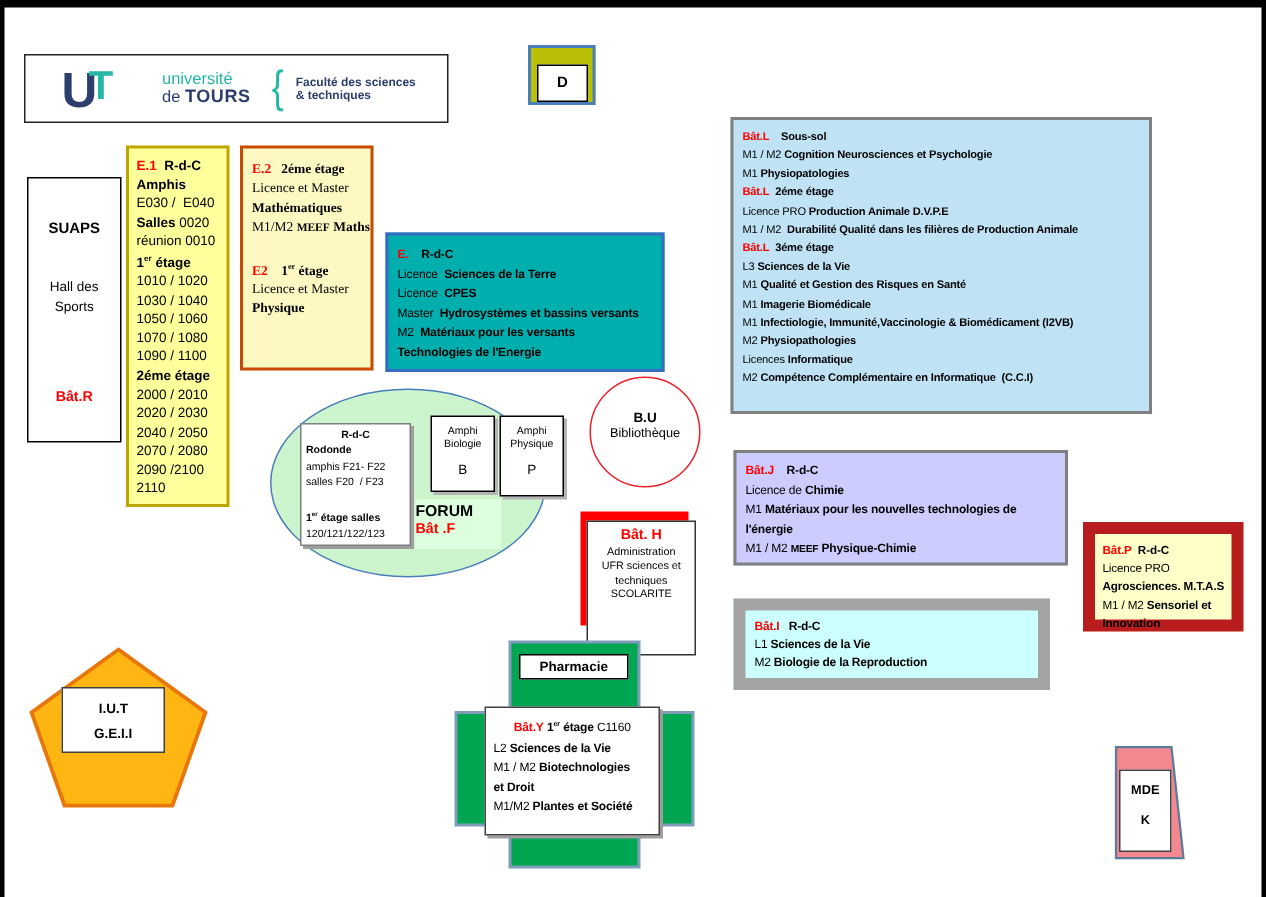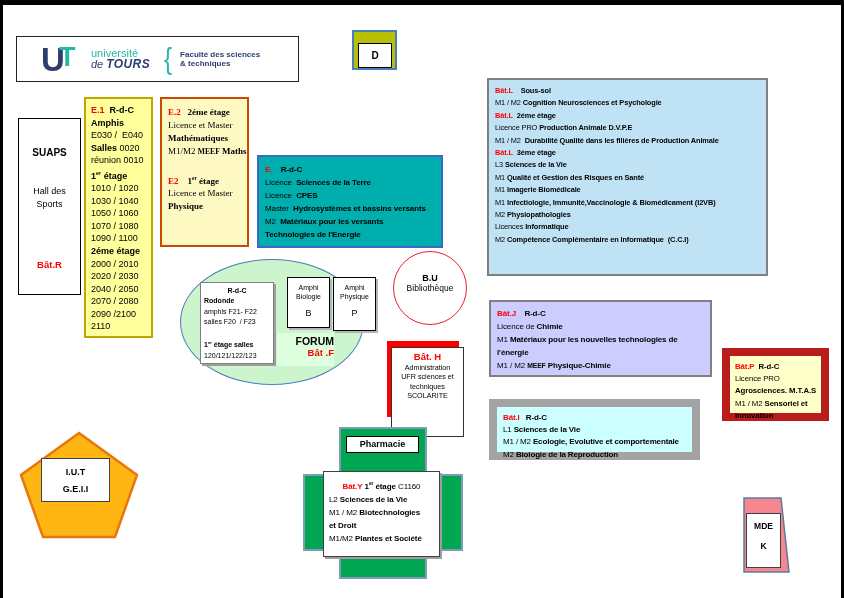--- a/index.html
+++ b/index.html
@@ -16,23 +16,23 @@
   .ctr{text-align:center;}
 
   
   #edge-top{left:0;top:0;width:844px;height:5px;}
   #edge-left{left:0;top:0;width:3px;height:598px;}
   #edge-right{left:841px;top:0;width:3px;height:598px;}
 
   
   #logo-box{left:16px;top:36px;width:283px;height:46px;background:#fff;border:1.5px solid #222;
             display:flex;align-items:center;padding-left:24px;}
-  .logo-text{margin-left:2px;line-height:11px;}
+  .logo-text{margin-left:19px;line-height:11px;}
   .lt1{color:#26B7A6;font-size:11px;}
-  .lt2{color:#2D3E6E;font-size:11px;font-style:italic;}
+  .lt2{color:#2D3E6E;font-size:11px;}
   .lt2 .tours{font-weight:bold;font-size:12px;letter-spacing:.4px;}
   .brace{color:#26B7A6;font-size:24px;font-weight:400;margin:0 8px 0 14px;transform:scaleY(1.25);display:inline-block;}
   .faculty{color:#2D3E6E;font-size:8px;font-weight:bold;line-height:9.5px;}
 
   
   #d-outer{left:352px;top:30px;width:45px;height:40px;background:#B9BF04;border:2px solid #4A7EBB;}
   #d-inner{position:absolute;left:4px;top:11px;width:32px;height:23px;background:#fff;border:1.5px solid #000;
            display:flex;align-items:center;justify-content:center;font-weight:bold;font-size:10px;}
 
   
@@ -52,21 +52,21 @@
       padding:5px 6px;font-size:7.4px;line-height:12.4px;letter-spacing:-0.12px;}
   #bat-j{left:489px;top:300px;width:223px;height:77px;background:#CCCCFF;border:2px solid #808080;
       padding:5px 6px;font-size:8px;line-height:13px;letter-spacing:-0.12px;}
   #bat-p{left:722px;top:348px;width:107px;height:73px;background:#FFFFC9;border:8px solid #b91c1c;
       padding:5px 5px;font-size:7.8px;line-height:12.2px;letter-spacing:-0.1px;}
   #bat-i{left:489px;top:399px;width:211px;height:61px;background:#CCFFFF;border:8px solid #a3a3a3;
       padding:5px 6px;font-size:8px;line-height:12.2px;letter-spacing:-0.15px;}
 
   
   #forum-ellipse{left:180px;top:259px;width:184px;height:126px;background:#CDF5CD;border:1.5px solid #4A7EBB;border-radius:50%;}
-  #forum-label{left:277px;top:333px;width:57px;height:33px;background:#DDFFDD;text-align:right;padding-top:2px;}
+  #forum-label{left:277px;top:333px;width:57px;height:33px;background:#DDFFDD;text-align:left;padding-top:2px;}
   #forum-label .f1{font-weight:bold;font-size:10.5px;}
   #forum-label .f2{font-weight:bold;font-size:9.5px;color:#FF0000;}
   #rondode{left:200px;top:282px;width:74px;height:82px;background:#fff;border:1px solid #808080;
       box-shadow:2px 2px 0 #9e9e9e;padding:3px 3px;font-size:7px;line-height:10.4px;}
 
   
   .amphi{background:#fff;border:1.5px solid #000;text-align:center;font-size:7px;line-height:9px;
       padding-top:5px;box-shadow:2px 2px 0 #b5b5b5;}
   #amphi-bio{left:287px;top:277px;width:43px;height:51px;}
   #amphi-phy{left:333px;top:277px;width:43px;height:54px;}
@@ -178,20 +178,21 @@
       <div class="ln"><span class="">Licence  </span><span class="b">Sciences de la Terre</span></div>
       <div class="ln"><span class="">Licence  </span><span class="b">CPES</span></div>
       <div class="ln"><span class="">Master  </span><span class="b">Hydrosystèmes et bassins versants</span></div>
       <div class="ln"><span class="">M2  </span><span class="b">Matériaux pour les versants</span></div>
       <div class="ln"><span class="b">Technologies de l'Energie</span></div>
     </div>
 
   <div id="bat-l" class="bx">
       <div class="ln"><span class="rd">Bât.L</span><span class="">    </span><span class="b">Sous-sol</span></div>
       <div class="ln"><span class="">M1 / M2 </span><span class="b">Cognition Neurosciences et Psychologie</span></div>
+      <div class="ln"><span class="">M1 </span><span class="b">Physiopatologies</span></div>
       <div class="ln"><span class="rd">Bât.L</span><span class="">  </span><span class="b">2éme étage</span></div>
       <div class="ln"><span class="">Licence PRO </span><span class="b">Production Animale D.V.P.E</span></div>
       <div class="ln"><span class="">M1 / M2  </span><span class="b">Durabilité Qualité dans les filières de Production Animale</span></div>
       <div class="ln"><span class="rd">Bât.L</span><span class="">  </span><span class="b">3éme étage</span></div>
       <div class="ln"><span class="">L3 </span><span class="b">Sciences de la Vie</span></div>
       <div class="ln"><span class="">M1 </span><span class="b">Qualité et Gestion des Risques en Santé</span></div>
       <div class="ln"><span class="">M1 </span><span class="b">Imagerie Biomédicale</span></div>
       <div class="ln"><span class="">M1 </span><span class="b">Infectiologie, Immunité,Vaccinologie &amp; Biomédicament (I2VB)</span></div>
       <div class="ln"><span class="">M2 </span><span class="b">Physiopathologies</span></div>
       <div class="ln"><span class="">Licences </span><span class="b">Informatique</span></div>
@@ -250,21 +251,20 @@
       <div class="ln"><span class="rd">Bât.P</span><span class="">  </span><span class="b">R-d-C</span></div>
       <div class="ln"><span class="">Licence PRO</span></div>
       <div class="ln"><span class="b">Agrosciences. M.T.A.S</span></div>
       <div class="ln"><span class="">M1 / M2 </span><span class="b">Sensoriel et</span></div>
       <div class="ln"><span class="b">Innovation</span></div>
     </div>
 
   <div id="bat-i" class="bx">
       <div class="ln"><span class="rd">Bât.I</span><span class="">   </span><span class="b">R-d-C</span></div>
       <div class="ln"><span class="">L1 </span><span class="b">Sciences de la Vie</span></div>
-      <div class="ln"><span class="">M1 / M2 </span><span class="b">Ecologie, Evolutive et comportementale</span></div>
       <div class="ln"><span class="">M2 </span><span class="b">Biologie de la Reproduction</span></div>
     </div>
 
   <svg id="iut-svg" class="bx" width="122" height="110">
     <polygon points="61,3 119,45 97,107 25,107 3,45" fill="#FFB612" stroke="#E8760A" stroke-width="2.5"></polygon>
   </svg>
   <div id="iut-label" class="bx">
     <div>I.U.T</div>
     <div class="g2">G.E.I.I</div>
   </div>

